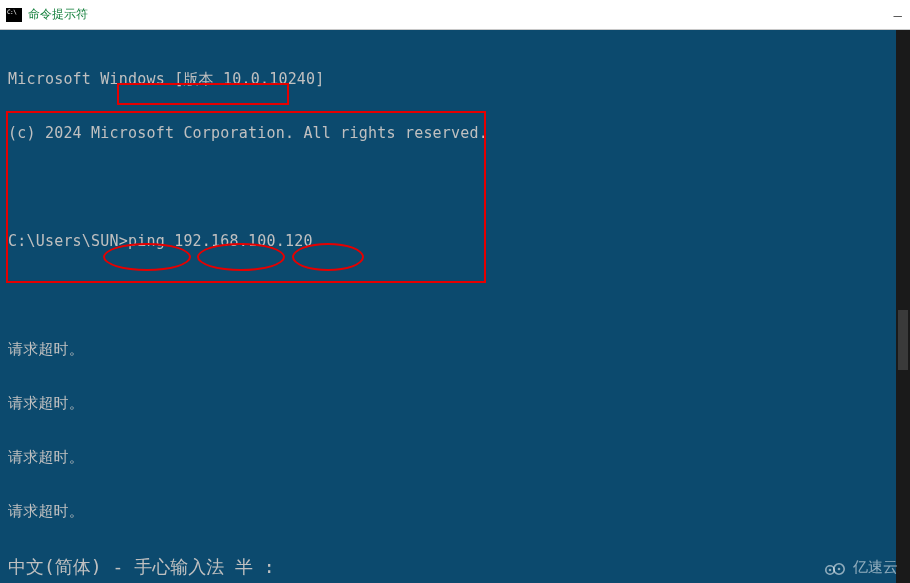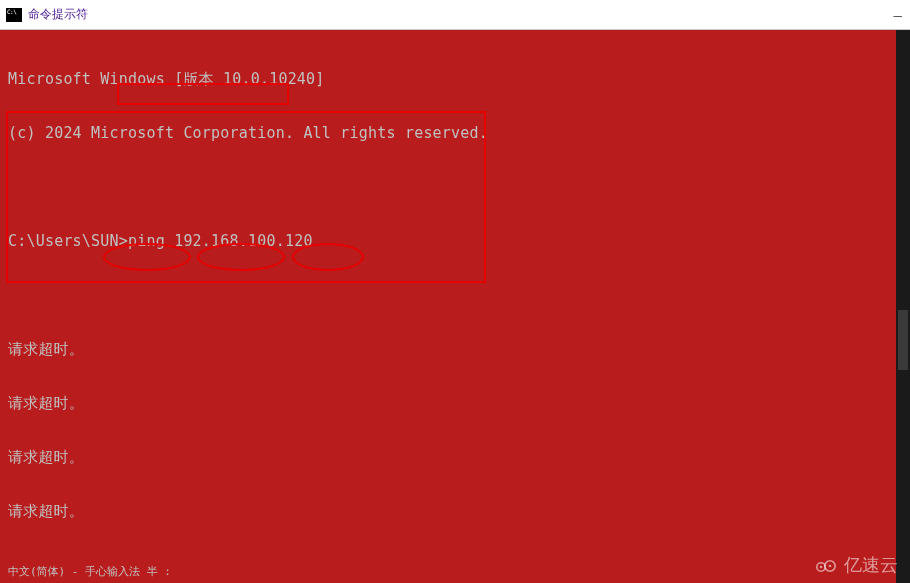--- a/index.html
+++ b/index.html
@@ -34,21 +34,21 @@
   content: "C:\\";
   position: absolute;
   top: 0;
   left: 1px;
   color: #fff;
   font-size: 6px;
   line-height: 8px;
   letter-spacing: -0.5px;
 }
 .titlebar .title {
-  color: #4c1d95;
+  color: #15803d;
   font-family: Liberation Sans, sans-serif;
   font-size: 12px;
 }
 .titlebar .win-controls {
   position: absolute;
   right: 8px;
   top: 0;
   display: flex;
   gap: 24px;
   height: 100%;
@@ -56,21 +56,21 @@
   color: #555;
   font-size: 14px;
 }
 .titlebar .win-controls span { cursor: default; }
 
 
 .terminal {
   position: relative;
   width: 100%;
   height: calc(100% - 30px);
-  background: #b91c1c;
+  background: #0c4a6e;
   color: #c0c0c0;
   line-height: 18px;
   white-space: pre;
   padding: 4px 8px;
   letter-spacing: 0.2px;
 }
 .terminal .line { height: 18px; }
 
 
 .annot-rect {
@@ -104,31 +104,31 @@
   height: 60px;
   background: #3a3a3a;
 }
 
 
 .ime-bar {
   position: absolute;
   left: 8px;
   bottom: 4px;
   color: #c0c0c0;
-  font-size: 11px;
+  font-size: 18px;
 }
 
 
 .watermark {
   position: absolute;
   right: 12px;
   bottom: 6px;
   color: rgba(255,255,255,0.55);
   font-family: Liberation Serif, serif;
-  font-size: 18px;
+  font-size: 15px;
   display: flex;
   align-items: center;
   gap: 4px;
 }
 .watermark .wm-icon svg { display: block; }
 </style>
 </head>
 <body>
 
 <div class="titlebar">

